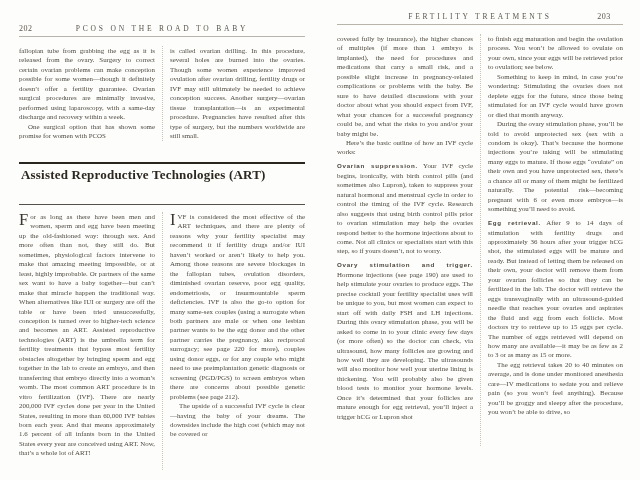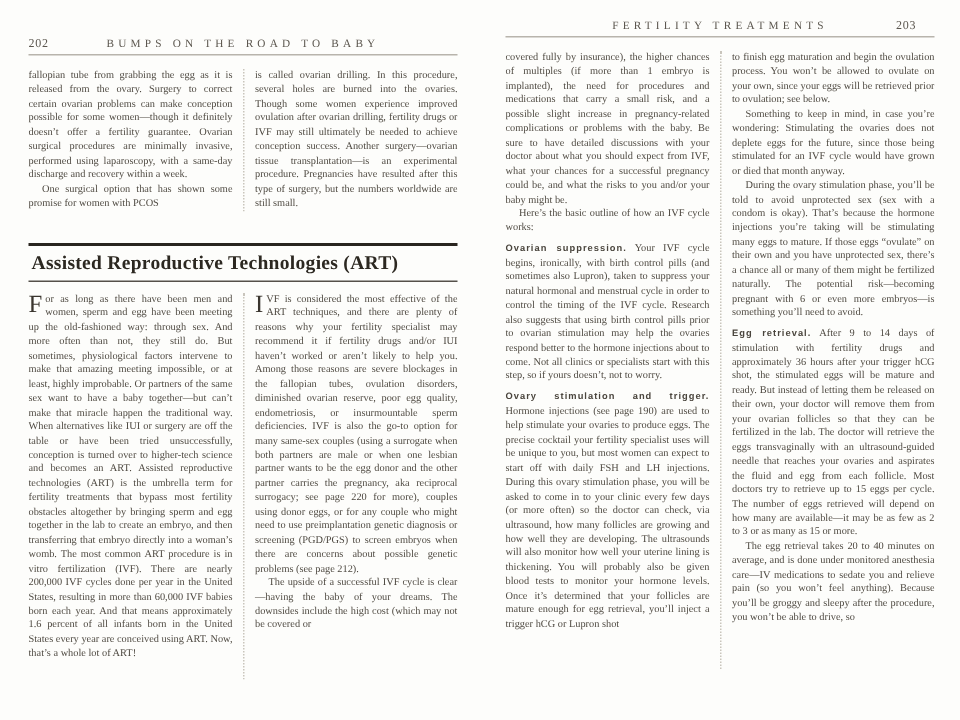--- a/index.html
+++ b/index.html
@@ -23,21 +23,21 @@
   .col.c1 { padding-right:7px; }
   .col.c2 { padding-left:7px; border-left:1px dotted #c9c5bc; }
   .col p { margin:0; }
   .col p.ind { text-indent:9px; }
   .col p.sp  { margin-top:4.5px; }
 
   .top-section { margin-top:9px; height:95px; overflow:hidden; }
 
   .art-heading-block {
     margin-top:21px; border-top:2.5px solid #29251f; border-bottom:1px solid #55504a;
-    padding:4px 2px 5px 2px;
+    padding:4px 2px 22px 2px;
   }
   .art-heading-block h1 {
     margin:0; font-size:13px; line-height:14px; font-weight:bold; color:#2c2821;
     letter-spacing:0.2px;
   }
 
   .art-cols { margin-top:7px; height:258px; overflow:hidden; }
   .full-cols { margin-top:9px; height:412px; overflow:hidden; }
 
   .dropcap {
@@ -53,21 +53,21 @@
   }
 </style>
 </head>
 <body>
 
 <div class="book">
 
   <div class="page left">
     <div class="pagehead">
       <span class="num">202</span>
-      <span class="title">BUMPS ON THE ROAD TO BABY</span>
+      <span class="title">PCOS ON THE ROAD TO BABY</span>
       <span class="spacer"></span>
     </div>
     <hr class="headrule">
 
     <div class="cols top-section">
       <div class="col c1">
         <p>fallopian tube from grabbing the egg as it is released from the ovary. Surgery to correct certain ovarian problems can make conception possible for some women—though it definitely doesn’t offer a fertility guarantee. Ovarian surgical procedures are minimally invasive, performed using laparoscopy, with a same-day discharge and recovery within a week.</p>
         <p class="ind">One surgical option that has shown some promise for women with PCOS</p>
       </div>
       <div class="col c2">

